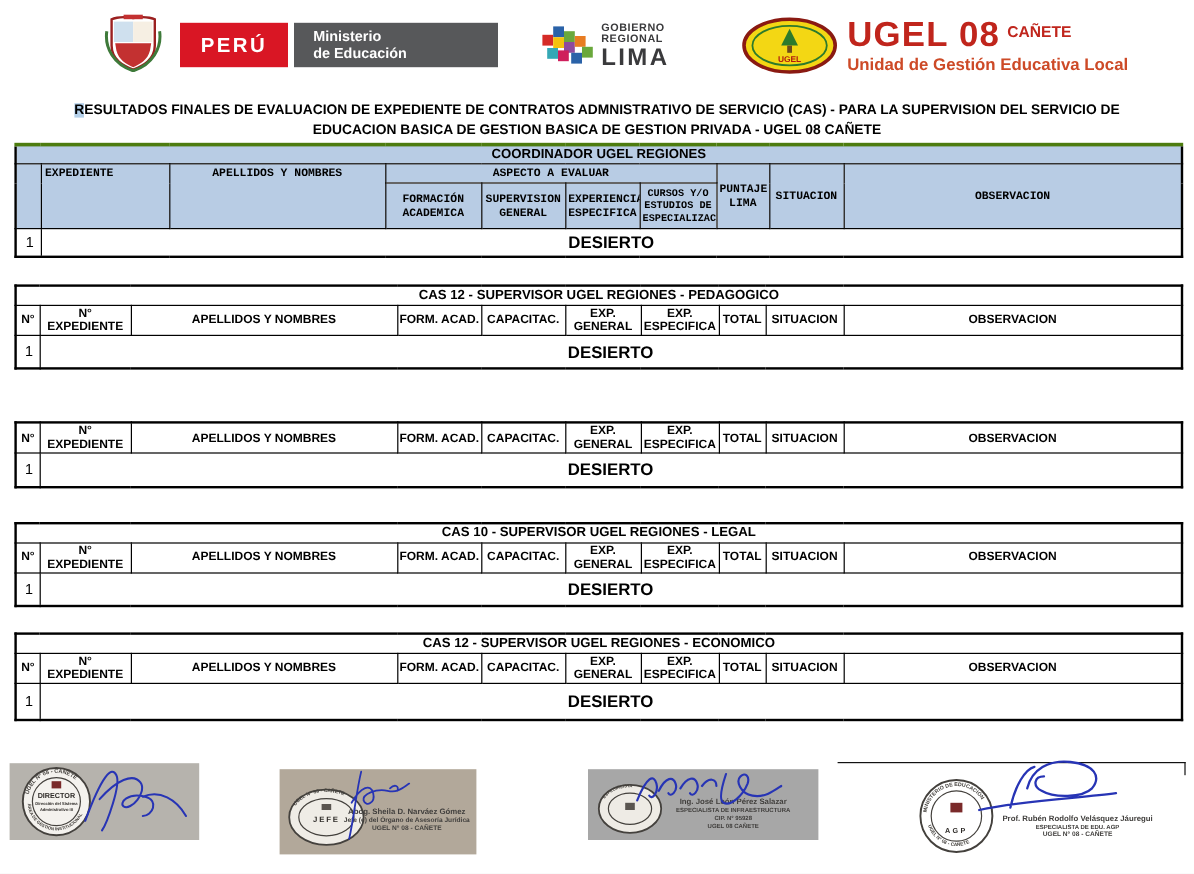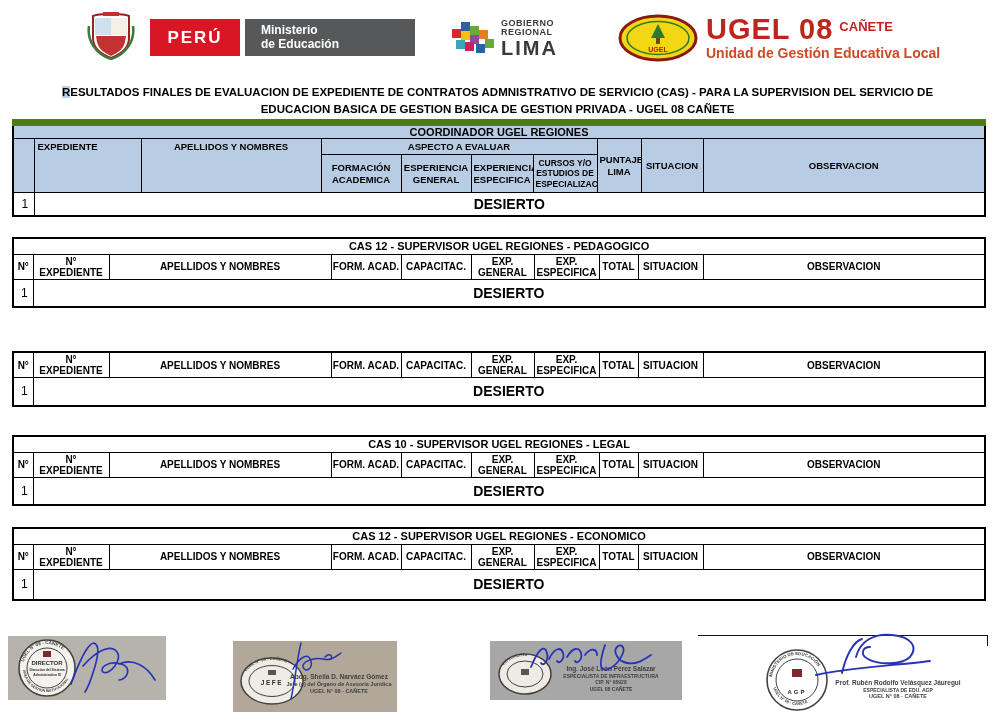--- a/index.html
+++ b/index.html
@@ -33,26 +33,26 @@
   .ugel-prov { color:#c0251c; font-size:13px; font-weight:bold; padding-top:3px; }
   .ugel-sub { color:#cd4a27; font-size:14px; font-weight:bold; margin-top:3px; }
   
   .doc-title { position:absolute; left:20px; top:84px; width:955px; text-align:center;
     font-size:11.5px; font-weight:bold; line-height:1.45; }
   .hl { background:#b4d0ea; }
   
   table { border-collapse:collapse; table-layout:fixed; width:972px; position:absolute; left:12px; }
   td { border:1px solid #000; overflow:hidden; }
   .doc-table { border:2px solid #000; }
-  .t1 { top:119px; border-top:7px solid #4d7c0f; }
+  .t1 { top:119px; border-top:3px solid #4d7c0f; }
   .t2 { top:237px; } .t3 { top:351px; } .t4 { top:435px; } .t5 { top:527px; }
   .t-title td { height:16px; text-align:center; font-weight:bold; font-size:11px; border-bottom:1.5px solid #000; }
   .t1 .t-title td { background:#b8cce4; }
   .t1 .hdr-cell { background:#b8cce4; }
-  .hdr-cell { font-weight:bold; text-align:center; vertical-align:middle; font-size:9.5px; padding:1px 2px; line-height:1.2; }
+  .hdr-cell { font-weight:bold; text-align:center; vertical-align:middle; font-size:9.5px; padding:1px 2px; line-height:1.2;font-family:Liberation Mono, monospace; }
   .top-left { vertical-align:top; text-align:left; padding:2px 3px; }
   .tiny { font-size:8.5px; }
   .cas-hd td { height:24px; font-weight:bold; text-align:center; font-size:10px; line-height:1.1; padding:1px; }
   .data-row td { background:#fff; }
   .data-num { text-align:center; font-size:12px; padding-left:2px; }
   .data-status { text-align:center; font-weight:bold; font-size:14px; }
   
   .sig { position:absolute; overflow:hidden; }
   .sig-photo { background:#b2afa9; }
   .stamp-text { position:absolute; color:#42403e; font-weight:bold; text-align:center; line-height:1.25; }
@@ -148,21 +148,21 @@
       <td class="hdr-cell" rowspan="2"></td>
       <td class="hdr-cell top-left" rowspan="2">EXPEDIENTE</td>
       <td class="hdr-cell top-left" rowspan="2" style="text-align:center;">APELLIDOS Y NOMBRES</td>
       <td class="hdr-cell" colspan="4">ASPECTO A EVALUAR</td>
       <td class="hdr-cell" rowspan="2">PUNTAJE LIMA</td>
       <td class="hdr-cell" rowspan="2">SITUACION</td>
       <td class="hdr-cell" rowspan="2">OBSERVACION</td>
     </tr>
     <tr style="height:38px;">
       <td class="hdr-cell">FORMACIÓN ACADEMICA</td>
-      <td class="hdr-cell">ESPERIENCIA GENERAL</td>
+      <td class="hdr-cell">SUPERVISION GENERAL</td>
       <td class="hdr-cell">EXPERIENCIA ESPECIFICA</td>
       <td class="hdr-cell tiny">CURSOS Y/O ESTUDIOS DE ESPECIALIZACION</td>
     </tr>
     <tr class="data-row" style="height:23px;">
       <td class="data-num">1</td>
       <td class="data-status" colspan="9">DESIERTO</td>
     </tr>
   </tbody>
     </table>
 

